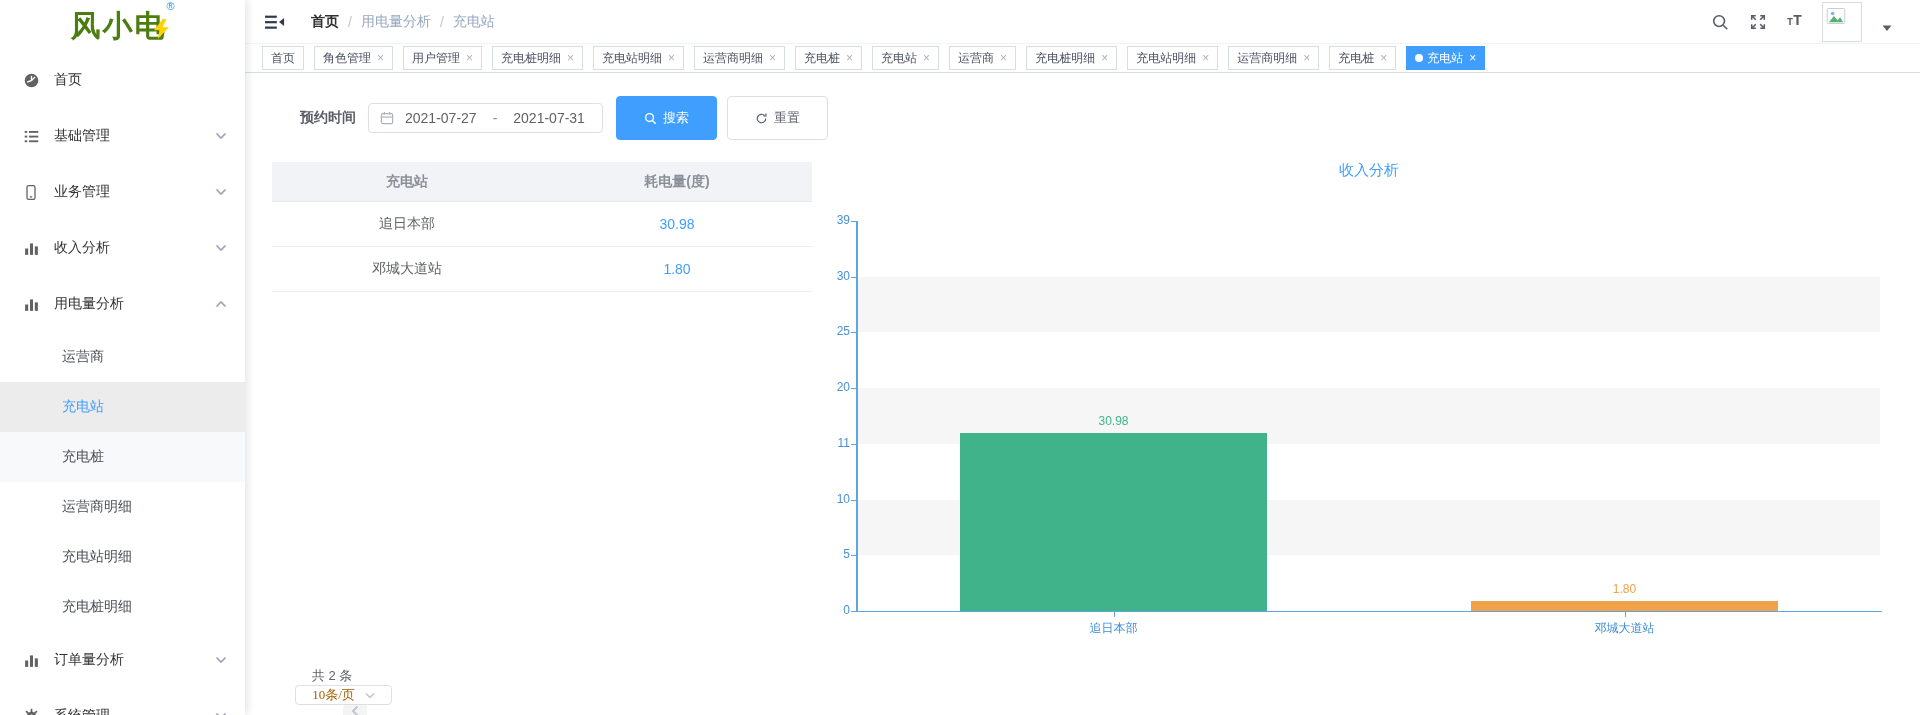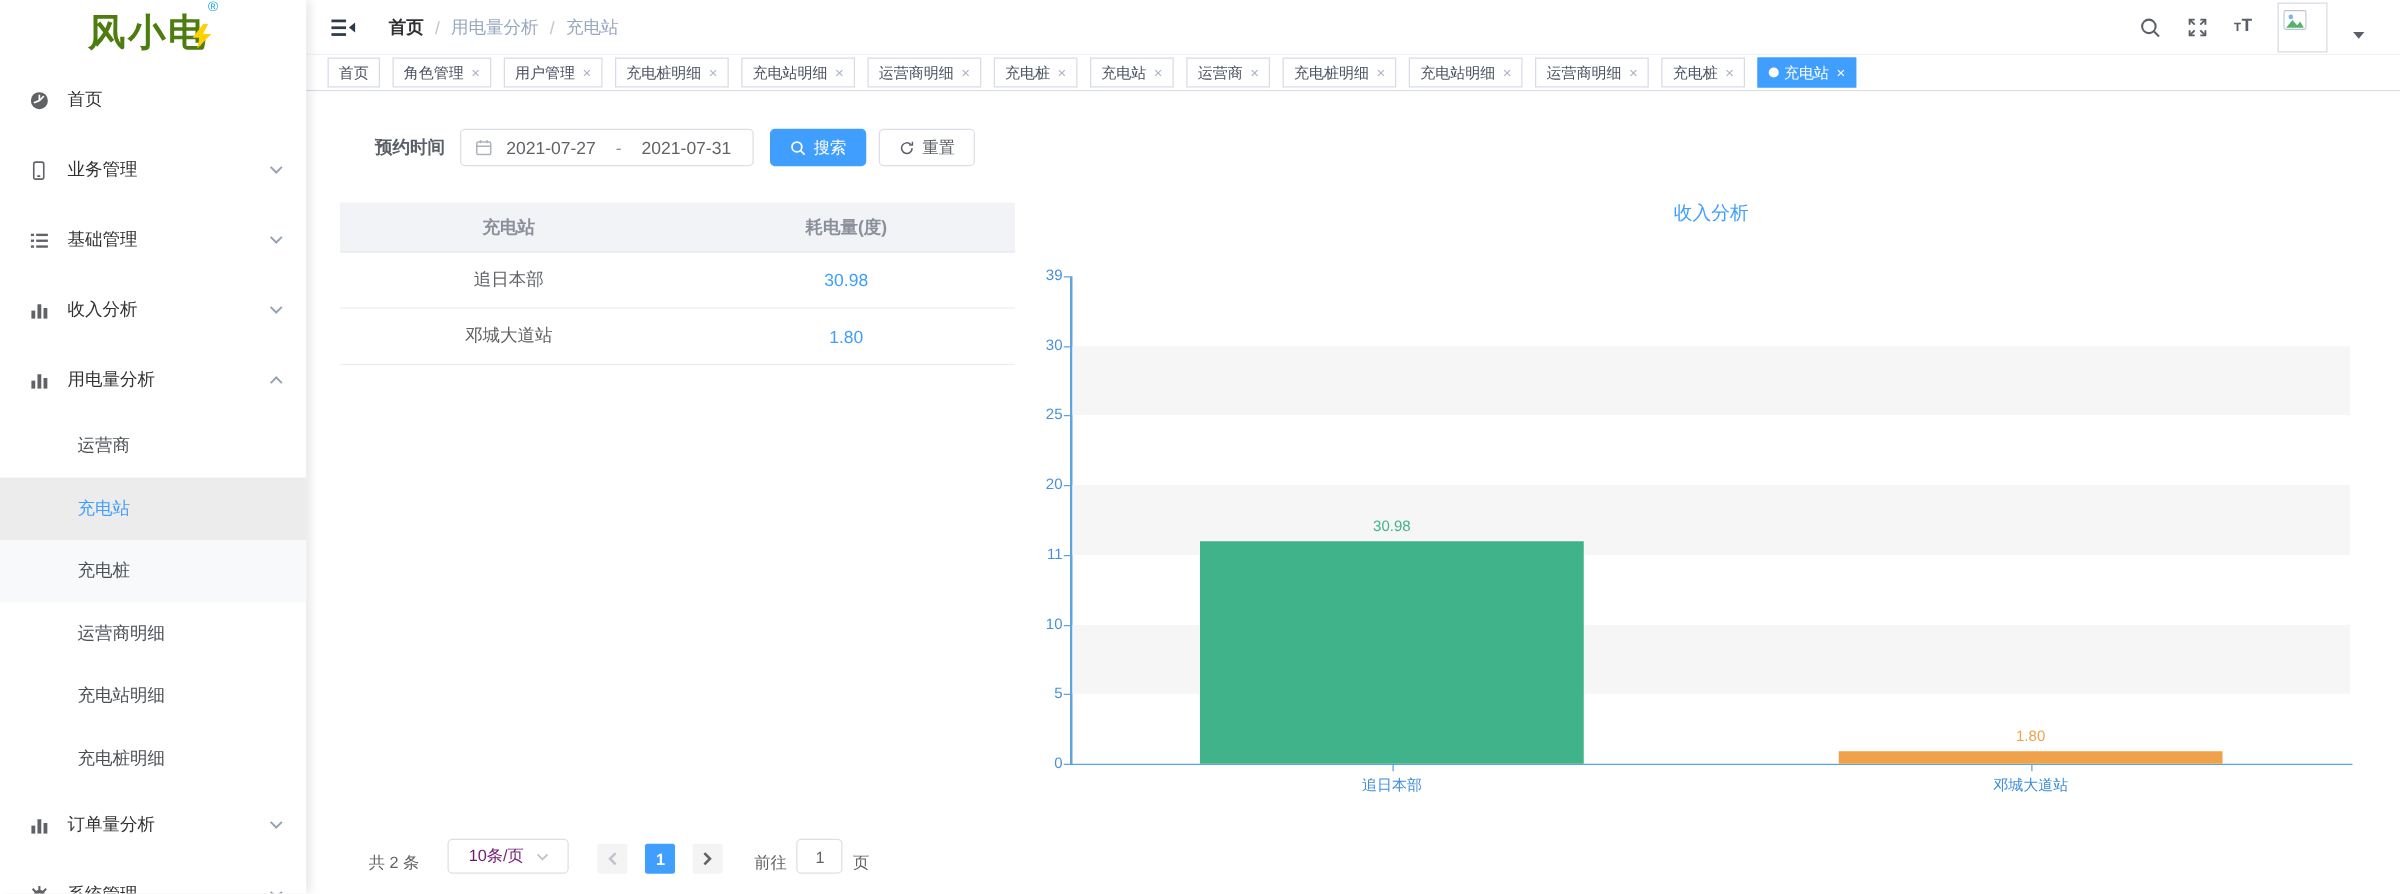--- a/index.html
+++ b/index.html
@@ -52,22 +52,22 @@
 
   
   .content { position:absolute; left:245px; top:73px; width:1675px; height:642px; background:#fff; }
 
   .filter-row { position:absolute; left:55px; top:30px; height:30px; display:flex; align-items:center; }
   .filter-label { font-size:14px; font-weight:bold; color:#5a5e66; margin-right:12px; }
   .date-input { width:235px; height:30px; border:1px solid #dcdfe6; border-radius:4px; background:#fff;
                 display:flex; align-items:center; padding:0 10px; font-size:14px; color:#606266; cursor:pointer; }
   .date-input .cal { display:flex; color:#adb2bc; margin-right:10px; }
   .date-sep { margin:0 16px; color:#8a9099; }
-  .btn { height:30px; border-radius:4px; font-size:13px; display:flex; align-items:center; gap:6px;
-         padding:0 15px; cursor:pointer; }
+  .btn { height:44px; border-radius:4px; font-size:13px; display:flex; align-items:center; gap:6px;
+         padding:0 27px; cursor:pointer; }
   .btn-primary { margin-left:13px; background:#409eff; border:1px solid #409eff; color:#fff; }
   .btn-plain { margin-left:10px; background:#fff; border:1px solid #dcdfe6; color:#5a5e66; }
 
   
   .table { position:absolute; left:27px; top:89px; width:540px; font-size:14px; }
   .thead { display:flex; height:40px; background:#f2f3f6; align-items:center; border-bottom:1px solid #e6e9f0; }
   .th { flex:1; text-align:center; color:#8a8f99; font-weight:bold; }
   .tr { display:flex; height:45px; align-items:center; border-bottom:1px solid #ebeef5; }
   .td { flex:1; text-align:center; color:#606266; }
   .td.link { color:#409eff; cursor:pointer; }
@@ -81,25 +81,25 @@
   .axis-y { position:absolute; left:36px; top:148px; width:2px; height:391px; background:#5fa4dc; }
   .axis-x { position:absolute; left:36px; top:538px; width:1026px; height:1px; background:#5fa4dc; }
   .ylabel { position:absolute; width:30px; text-align:right; font-size:12px; color:#4a90d8; }
   .ytick { position:absolute; width:5px; height:1px; background:#5fa4dc; }
   .xtick { position:absolute; width:1px; height:5px; background:#5fa4dc; }
   .xlabel { position:absolute; font-size:12px; color:#3e8ed8; text-align:center; transform:translateX(-50%); }
   .bar { position:absolute; }
   .bar-label { position:absolute; font-size:12px; text-align:center; transform:translateX(-50%); }
 
   
-  .pagination { position:absolute; left:50px; top:594px; height:32px; display:flex; align-items:flex-end;
-                font-size:13px; color:#606266; }
+  .pagination { position:absolute; left:50px; top:594px; height:32px; display:flex; align-items:center;
+                font-size:13px; color:#606266;flex-direction:column; }
   .pg-total { margin-right:23px; }
   .pg-select { width:97px; height:28px; border:1px solid #dcdfe6; border-radius:4px; display:flex;
-               align-items:center; justify-content:center; gap:10px; color:#701a75; cursor:pointer; }
+               align-items:center; justify-content:center; gap:10px; color:#a16207; cursor:pointer;font-family:Liberation Serif, serif; }
   .pg-btn { width:24px; height:24px; background:#f4f4f5; border-radius:2px; display:flex; align-items:center;
             justify-content:center; cursor:pointer; }
   .pg-prev { margin-left:23px; color:#c0c4cc; }
   .pg-next { margin-left:14px; color:#606266; }
   .pg-page { margin-left:14px; width:24px; height:24px; background:#409eff; color:#fff; border-radius:2px;
              display:flex; align-items:center; justify-content:center; font-weight:bold; cursor:pointer; }
   .pg-goto { margin-left:25px; }
   .pg-input { margin-left:8px; width:37px; height:28px; border:1px solid #dcdfe6; border-radius:4px;
               text-align:center; font-size:13px; color:#606266; }
   .pg-unit { margin-left:8px; }
@@ -126,44 +126,44 @@
                 <line x1="10" y1="10" x2="14.2" y2="5.8"></line>
                 <line x1="10" y1="10" x2="10" y2="4.5"></line>
                 <line x1="10" y1="10" x2="4.8" y2="12"></line>
               </g>
             </svg>
           </span>
           <span class="mi-label">首页</span>
         </div>
         <div class="m-item">
           <span class="mi-icon">
-            <svg width="16" height="17" viewBox="0 0 20 20" fill="none" stroke="currentColor" stroke-width="1.6">
-              <rect x="5" y="1.5" width="10" height="17" rx="2"></rect>
-              <line x1="8.5" y1="15.5" x2="11.5" y2="15.5"></line>
-            </svg>
-          </span>
-          <span class="mi-label">业务管理</span>
-          <span class="chev">
-            <svg width="12" height="8" viewBox="0 0 12 8" fill="none" stroke="currentColor" stroke-width="1.6">
-              <path d="M1.5 1.5L6 6l4.5-4.5"></path>
-            </svg>
-          </span>
-        </div>
-        <div class="m-item">
-          <span class="mi-icon">
             <svg width="17" height="17" viewBox="0 0 20 20" fill="currentColor">
               <rect x="2" y="3.5" width="3" height="2.2"></rect>
               <rect x="7" y="3.5" width="11" height="2.2"></rect>
               <rect x="2" y="9" width="3" height="2.2"></rect>
               <rect x="7" y="9" width="11" height="2.2"></rect>
               <rect x="2" y="14.5" width="3" height="2.2"></rect>
               <rect x="7" y="14.5" width="11" height="2.2"></rect>
             </svg>
           </span>
           <span class="mi-label">基础管理</span>
+          <span class="chev">
+            <svg width="12" height="8" viewBox="0 0 12 8" fill="none" stroke="currentColor" stroke-width="1.6">
+              <path d="M1.5 1.5L6 6l4.5-4.5"></path>
+            </svg>
+          </span>
+        </div>
+        <div class="m-item">
+          <span class="mi-icon">
+            <svg width="16" height="17" viewBox="0 0 20 20" fill="none" stroke="currentColor" stroke-width="1.6">
+              <rect x="5" y="1.5" width="10" height="17" rx="2"></rect>
+              <line x1="8.5" y1="15.5" x2="11.5" y2="15.5"></line>
+            </svg>
+          </span>
+          <span class="mi-label">业务管理</span>
           <span class="chev">
             <svg width="12" height="8" viewBox="0 0 12 8" fill="none" stroke="currentColor" stroke-width="1.6">
               <path d="M1.5 1.5L6 6l4.5-4.5"></path>
             </svg>
           </span>
         </div>
         <div class="m-item">
           <span class="mi-icon">
             <svg width="17" height="17" viewBox="0 0 20 20" fill="currentColor">
               <rect x="2.5" y="10" width="3.6" height="7.5"></rect>

